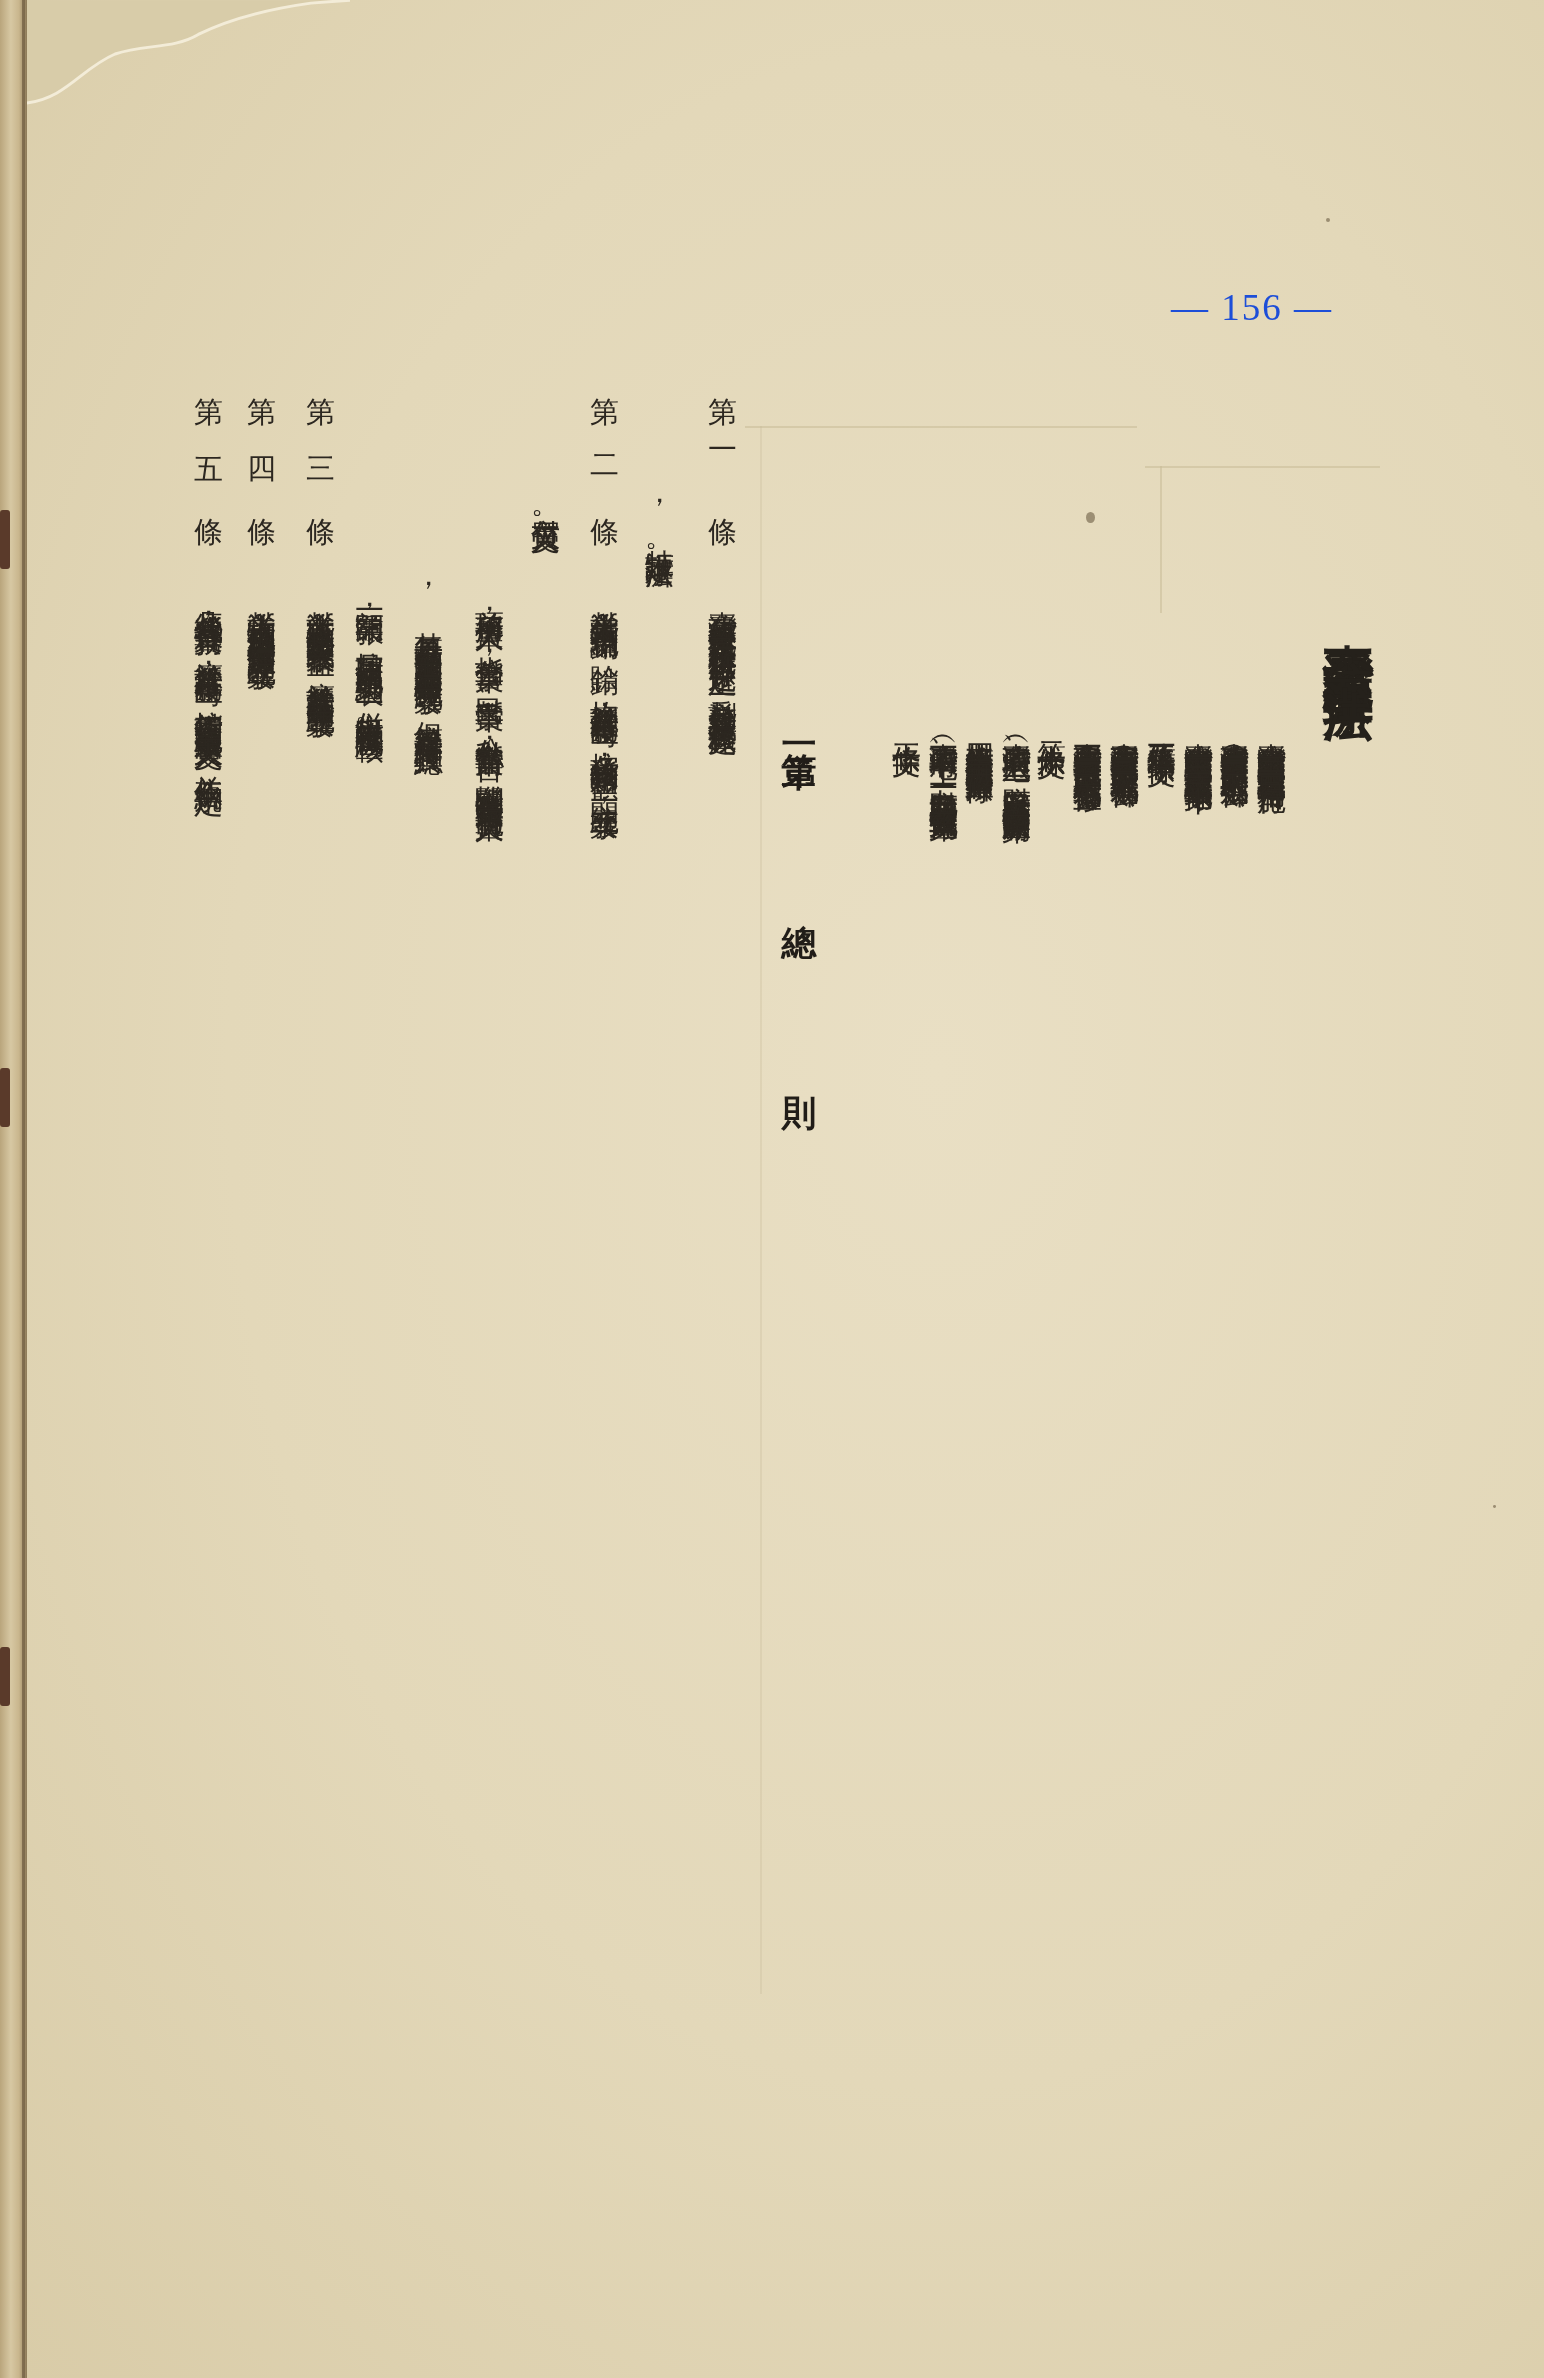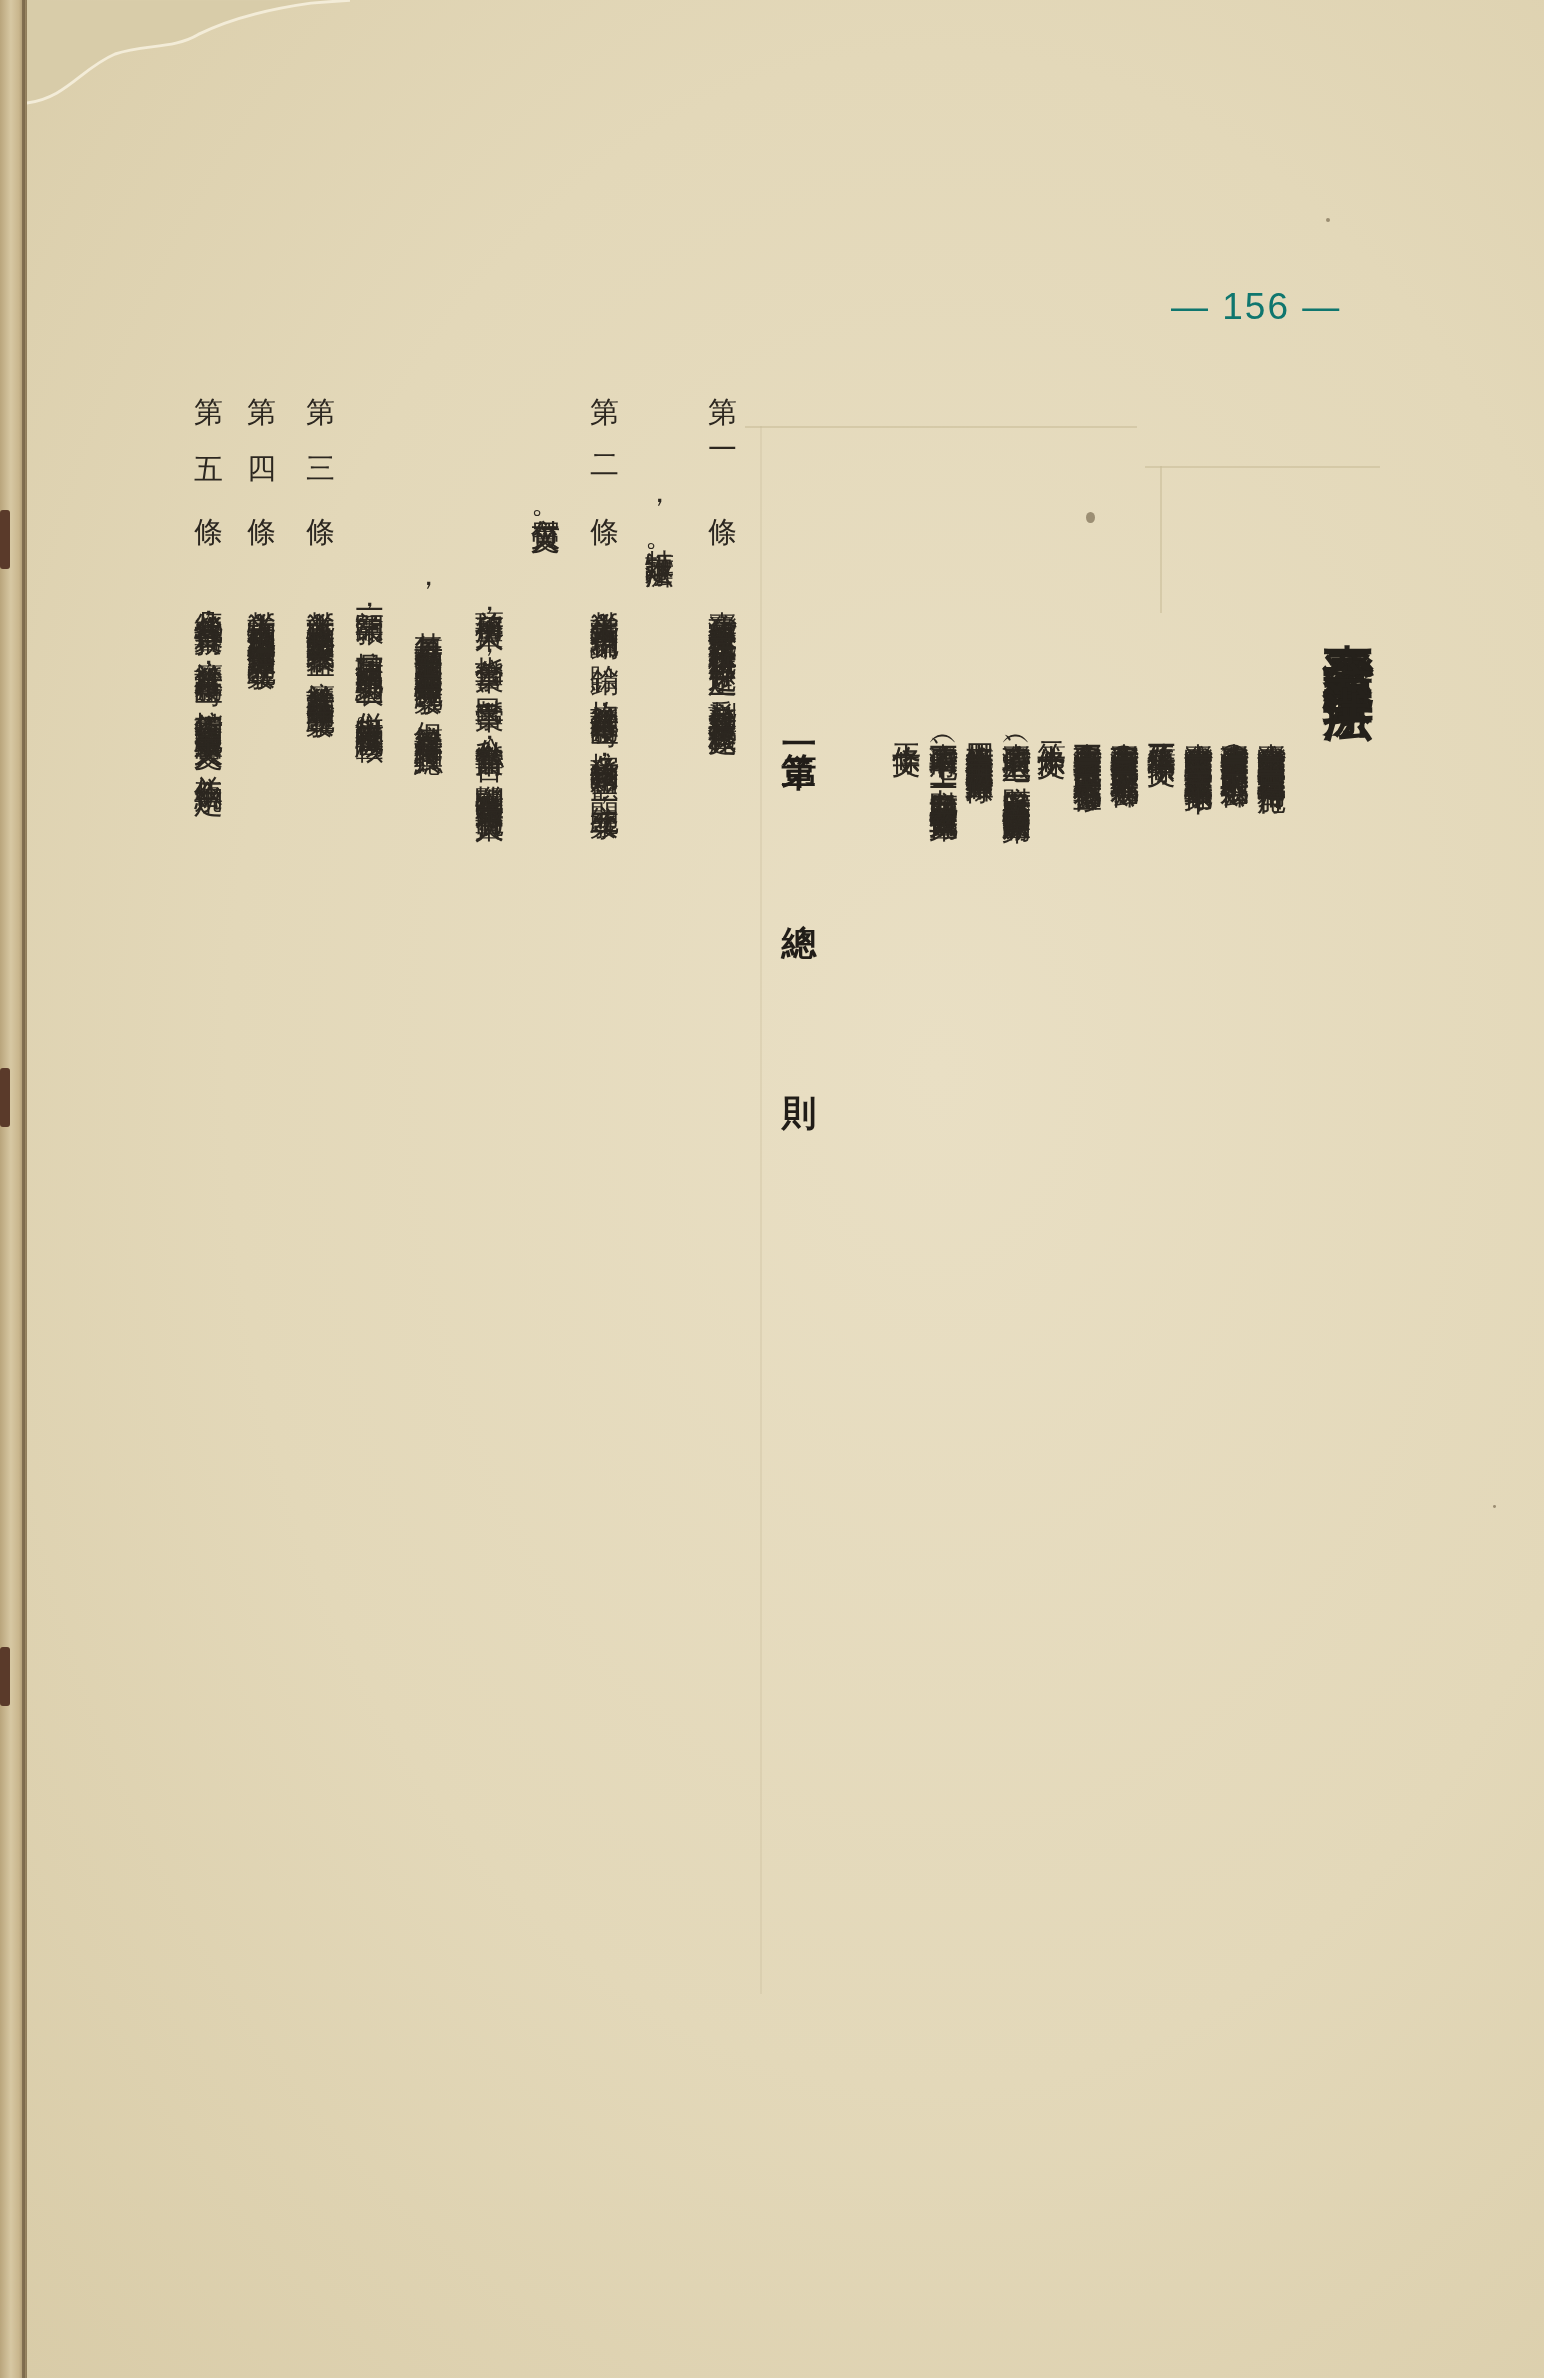--- a/index.html
+++ b/index.html
@@ -7,21 +7,21 @@
     background:#e4d9bc; font-family:"DejaVu Serif", "Liberation Serif", serif; color:#2b2620; }
   .page { position:absolute; left:27.4px; top:0; width:1517px; height:2379px;
     background: radial-gradient(ellipse at 60% 45%, #e9dfc4 0%, #e3d8b9 55%, #d9cca8 100%); }
   .spine { position:absolute; left:0; top:0; width:27.4px; height:2379px;
     background: linear-gradient(to right, #b9a57c 0%, #d7c8a3 40%, #c9b68d 70%, #8d7a58 100%); }
   .spine-line { position:absolute; left:21.6px; top:0; width:3.9px; height:2379px; background:#6d5b40; opacity:.7; }
   .binding { position:absolute; left:0; width:9.8px; height:59px; background:#5a3a2a; border-radius:2.9px; }
   .tear { position:absolute; left:27.4px; top:0; width:323px; height:108px; pointer-events:none; }
   .ghost-rule { position:absolute; background:#c8bb98; opacity:.55; }
   .page-number { position:absolute; left:1171px; top:286px; font-size:37px; letter-spacing:2px;
-    font-family:Liberation Sans, sans-serif; color:#0f766e; white-space:nowrap; }
+    font-family:Liberation Serif, serif; color:#1d4ed8; white-space:nowrap; }
   .vcol { position:absolute; writing-mode:vertical-rl; text-orientation:upright; white-space:nowrap; line-height:1; }
   .title { font-size:51px; font-weight:bold; letter-spacing:5.9px; color:#25211b; }
   .pre { font-size:29px; letter-spacing:1.2px; color:#2c2720; }
   .art { font-size:29px; letter-spacing:2.1px; color:#2c2720; }
   .label { font-size:29px; color:#2c2720; }
   .chapter { font-size:35px; font-weight:bold; color:#211d18; }
   .speck { position:absolute; border-radius:50%; background:#6a5b43; opacity:.6; }
 </style>
 </head>
 <body>

